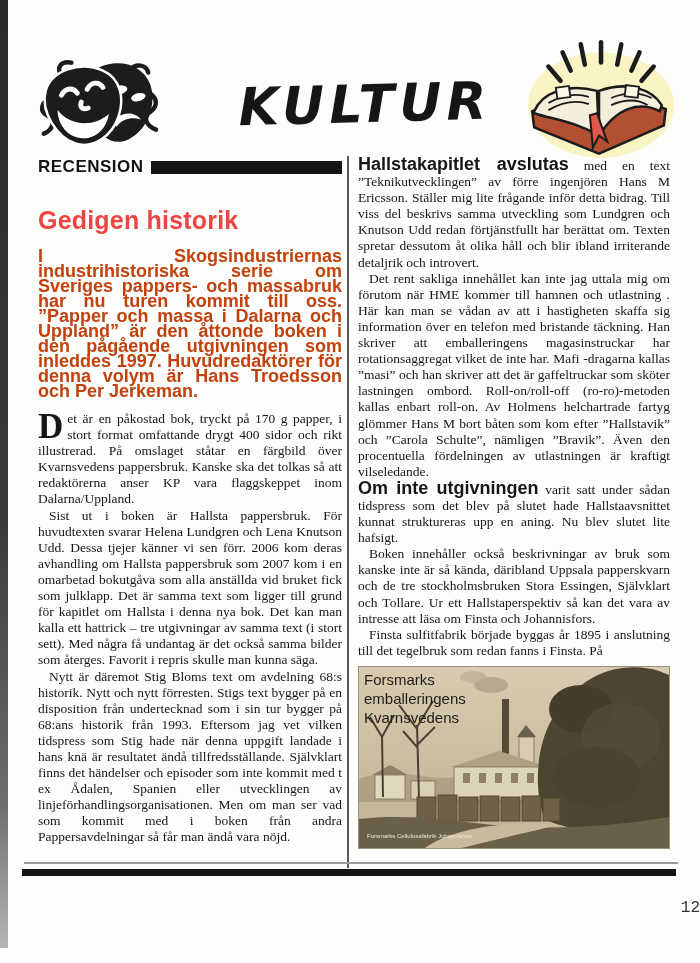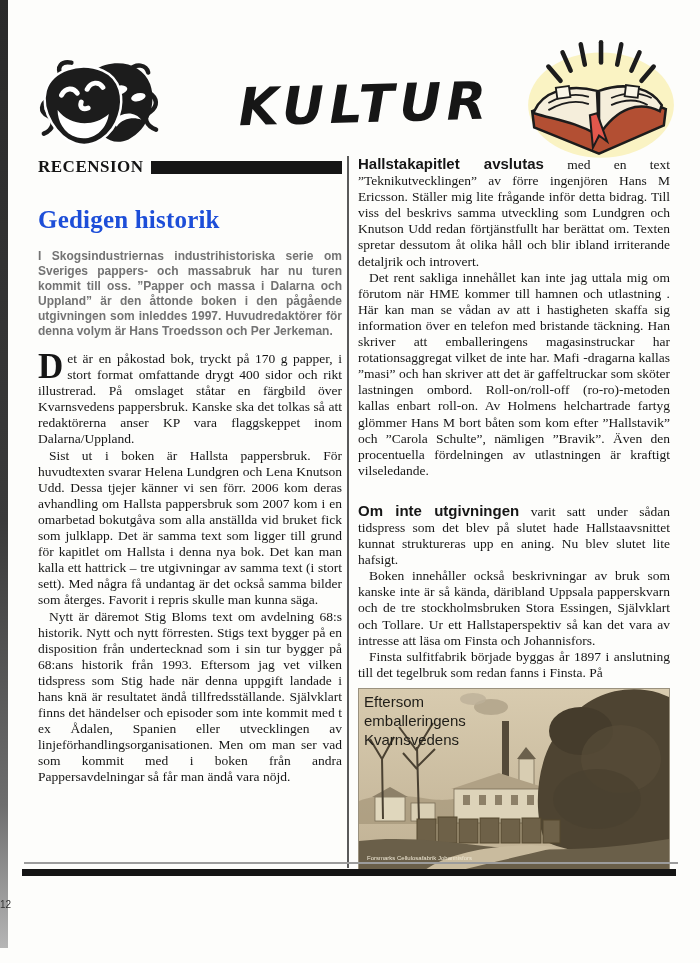--- a/index.html
+++ b/index.html
@@ -19,61 +19,61 @@
     white-space:nowrap;
   }
   .bookart{position:absolute;left:518px;top:36px;width:162px;height:126px;}
   
   .columns{position:absolute;left:38px;top:156px;width:632px;display:flex;}
   .col-left{width:304px;}
   .divider{width:2px;background:#5a5a5a;margin-left:5px;margin-right:9px;height:712px;}
   .col-right{width:312px;}
   .recension-row{display:flex;align-items:center;height:22px;}
   .recension-label{
-    font-family:Liberation Serif, serif;font-weight:bold;font-size:17px;
+    font-family:Liberation Sans, sans-serif;font-weight:bold;font-size:17px;
     letter-spacing:.5px;color:#141414;
   }
   .recension-bar{flex:1;height:13px;background:#151515;margin-left:7px;margin-top:1px;}
   
   h1.title{
-    margin:27px 0 0 0;font-family:Liberation Serif, serif;font-weight:bold;
-    font-size:25px;line-height:30px;color:#1d4ed8;letter-spacing:.2px;
+    margin:27px 0 0 0;font-family:Liberation Sans, sans-serif;font-weight:bold;
+    font-size:25px;line-height:30px;color:#ef4444;letter-spacing:.2px;
   }
   h1.title span{display:block;}
   .intro{
     margin:14px 0 0 0;font-family:"Liberation Sans",sans-serif;font-weight:bold;
-    font-size:12px;line-height:15px;text-align:justify;color:#737373;
+    font-size:18px;line-height:15px;text-align:justify;color:#c2410c;
   }
   p.body{
     margin:0;font-size:13.5px;line-height:16.1px;text-align:justify;color:#161616;
   }
   p.body.first{margin-top:12px;}
   p.body.indent{text-indent:11px;}
   .dropcap{
     float:left;font-size:35px;line-height:28px;font-weight:bold;
     padding:2px 4px 0 0;font-family:"Liberation Serif",serif;
   }
-  .lead{font-family:"Liberation Sans",sans-serif;font-weight:bold;font-size:15px;}
-  p.body.gap{margin-top:24px;}
+  .lead{font-family:"Liberation Sans",sans-serif;font-weight:bold;font-size:18px;}
+  p.body.gap{margin-top:0;}
   
   figure.photo{
     margin:7px 0 0 0;position:relative;width:310px;height:181px;
     border:1px solid #9a917e;background:#c4b598;
   }
   .photo-label{
     position:absolute;left:5px;top:3px;
     font-family:"Liberation Sans",sans-serif;font-size:15px;line-height:19px;color:#1f1d18;
   }
   .photo-label span{display:block;}
   
   .rule-thin{position:absolute;left:24px;right:22px;top:862px;height:2px;background:#9c9c9c;}
   .rule-thick{position:absolute;left:22px;right:24px;top:869px;height:7px;background:#141414;}
   .page-num{
-    position:absolute;left:0;top:899px;width:700px;text-align:left;
-    font-size:10px;color:#333;font-family:Liberation Sans, sans-serif;
+    position:absolute;left:0;top:899px;width:700px;text-align:right;
+    font-size:16px;color:#333;font-family:Liberation Mono, monospace;
   }
 </style>
 </head>
 <body>
 
 <div class="page">
   <div class="scan-edge"></div>
 
   <svg class="masks" viewBox="0 0 132 112" aria-hidden="true">
     <g fill="none" stroke="#1c1c1c" stroke-width="4.5" stroke-linecap="round">
@@ -149,21 +149,21 @@
 
     <section class="col-right">
       <p class="body">
         <span class="lead">Hallstakapitlet avslutas</span><span> med en text ”Teknikutvecklingen” av förre ingenjören Hans M Ericsson. Ställer mig lite frågande inför detta bidrag. Till viss del beskrivs samma utveckling som Lundgren och Knutson Udd redan förtjänstfullt har berättat om. Texten spretar dessutom åt olika håll och blir ibland irriterande detaljrik och introvert.</span>
       </p>
       <p class="body indent">Det rent sakliga innehållet kan inte jag uttala mig om förutom när HME kommer till hamnen och utlastning . Här kan man se vådan av att i hastigheten skaffa sig information över en telefon med bristande täckning. Han skriver att emballeringens magasinstruckar har rotationsaggregat vilket de inte har. Mafi -dragarna kallas ”masi” och han skriver att det är gaffeltruckar som sköter lastningen ombord. Roll-on/roll-off (ro-ro)-metoden kallas enbart roll-on. Av Holmens helchartrade fartyg glömmer Hans M bort båten som kom efter ”Hallstavik” och ”Carola Schulte”, nämligen ”Bravik”. Även den procentuella fördelningen av utlastningen är kraftigt vilseledande.</p>
       <p class="body gap">
         <span class="lead">Om inte utgivningen</span><span> varit satt under sådan tidspress som det blev på slutet hade Hallstaavsnittet kunnat struktureras upp en aning. Nu blev slutet lite hafsigt.</span>
       </p>
       <p class="body indent">Boken innehåller också beskrivningar av bruk som kanske inte är så kända, däribland Uppsala papperskvarn och de tre stockholmsbruken Stora Essingen, Självklart och Tollare. Ur ett Hallstaperspektiv så kan det vara av intresse att läsa om Finsta och Johannisfors.</p>
-      <p class="body indent">Finsta sulfitfabrik började byggas år 1897 i anslutning till det tegelbruk som redan fanns i Finsta. På</p>
+      <p class="body indent">Finsta sulfitfabrik började byggas år 1895 i anslutning till det tegelbruk som redan fanns i Finsta. På</p>
 
       <figure class="photo">
         <svg width="310" height="181" viewBox="0 0 310 181" aria-hidden="true">
           <defs>
             <linearGradient id="sky" x1="0" y1="0" x2="0" y2="1">
               <stop offset="0" stop-color="#d8cbaf"></stop>
               <stop offset="1" stop-color="#c0b194"></stop>
             </linearGradient>
           </defs>
           <rect width="310" height="181" fill="url(#sky)"></rect>
@@ -200,21 +200,21 @@
               <rect x="121" y="129" width="19" height="25"></rect>
             <rect x="142" y="130" width="19" height="24"></rect>
               <rect x="163" y="129" width="19" height="25"></rect>
             <rect x="184" y="131" width="17" height="23"></rect>
           </g>
           <path d="M0,181 L0,152 C40,147 85,152 125,157 C185,164 250,160 310,150 L310,181 Z" fill="#6a5f49"></path>
           <path d="M66,181 C90,164 130,157 172,156 L198,158 C158,168 118,177 102,181 Z" fill="#c9bb9e"></path>
           <text x="8" y="171" font-family="Liberation Sans, sans-serif" font-size="6" fill="#efe8d4">Forsmarks Cellulosafabrik Johannisfors</text>
         </svg>
         <div class="photo-label">
-          <span>Eftersom</span>
+          <span>Forsmarks</span>
           <span>emballeringens</span>
           <span>Kvarnsvedens</span>
         </div>
       </figure>
     </section>
   </div>
 
   <div class="rule-thin"></div>
   <div class="rule-thick"></div>
   <div class="page-num">12</div>

